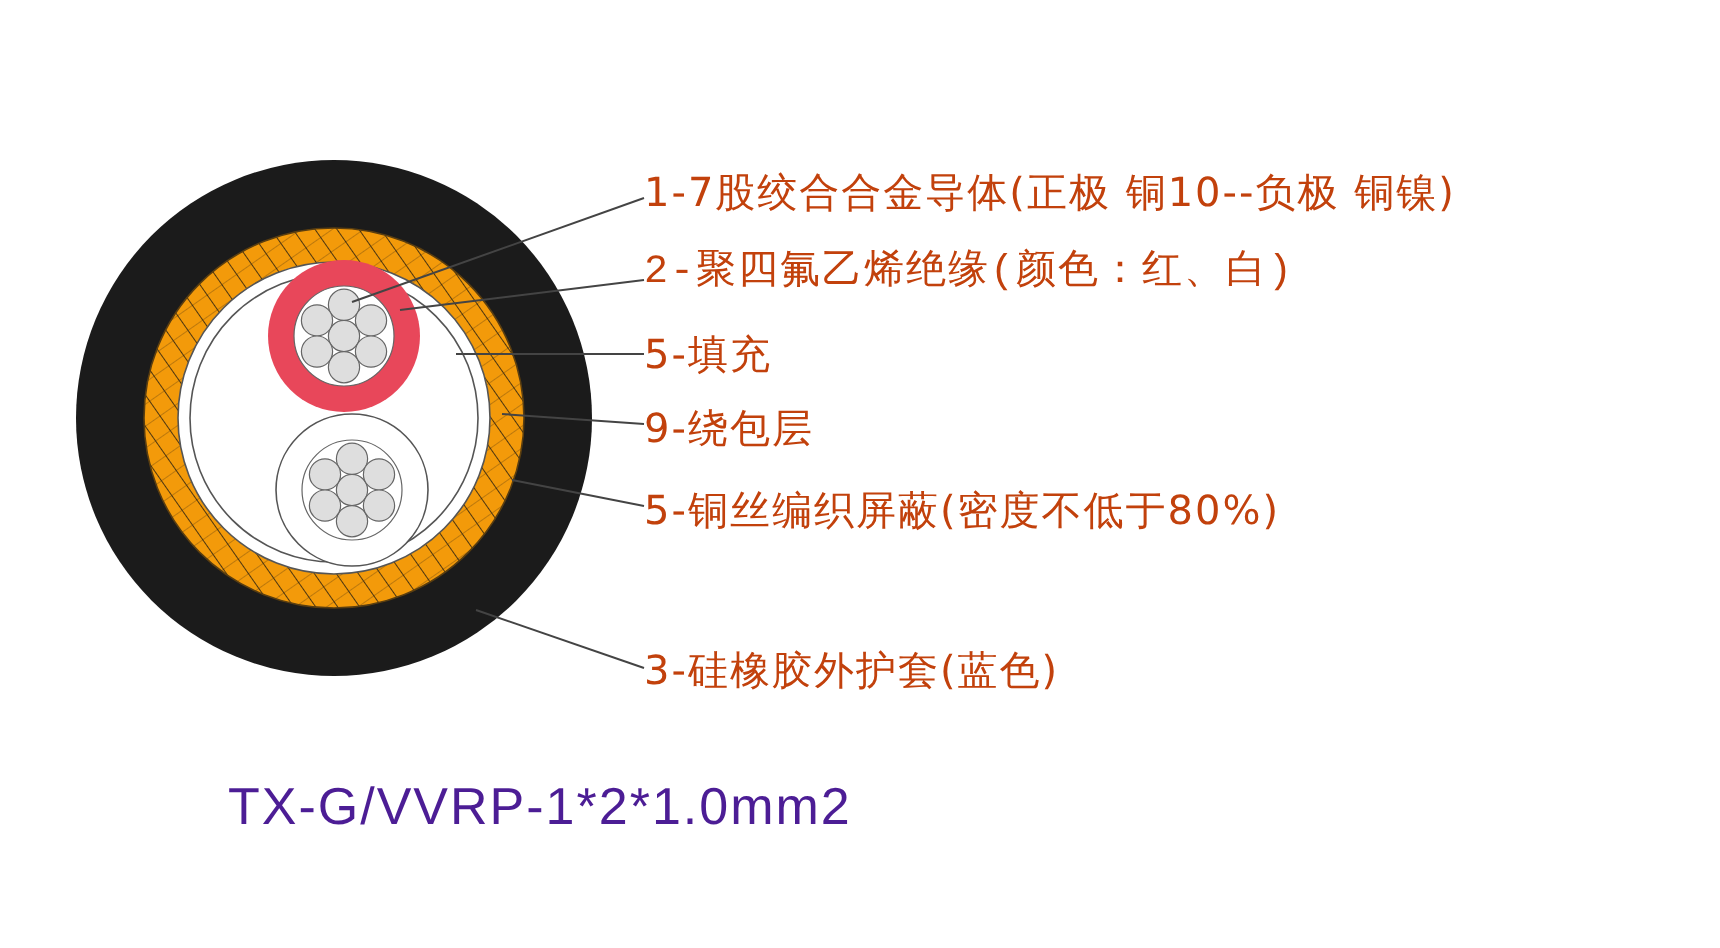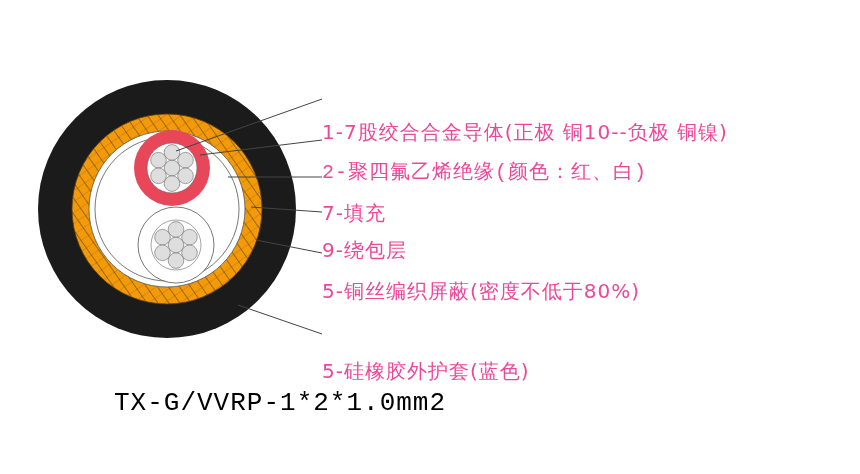--- a/index.html
+++ b/index.html
@@ -3,32 +3,31 @@
   <meta charset="utf-8">
   <style>
     html, body { margin: 0; padding: 0; background: #ffffff; }
     body { width: 860px; height: 474px; position: relative; overflow: hidden; font-family: "DejaVu Sans", "Liberation Sans", sans-serif; }
     #diagram { position: absolute; left: 0; top: 0; width: 860px; height: 474px; }
     .label {
       position: absolute;
       left: 322px;
       font-size: 20px;
       line-height: 24px;
-      color: #ec4899;
+      color: #c2410c;
       white-space: nowrap;
       letter-spacing: 1px;
-      margin-top: 36px;
     }
     .model {
       position: absolute;
       left: 114px;
       top: 388px;
-      font-family: Liberation Mono, monospace;
+      font-family: Liberation Sans, sans-serif;
       font-size: 26px;
-      color: #000000;
+      color: #4c1d95;
       letter-spacing: 1px;
       white-space: nowrap;
     }
   </style>
 </head>
 <body>
 
 <svg id="diagram" width="860" height="474" viewBox="0 0 860 474" xmlns="http://www.w3.org/2000/svg">
   <defs>
     <pattern id="braidHatch" patternUnits="userSpaceOnUse" width="9" height="9" patternTransform="rotate(-35)">
@@ -79,18 +78,18 @@
     <line x1="200" y1="155" x2="322" y2="140"></line>
     <line x1="228" y1="177" x2="322" y2="177"></line>
     <line x1="251" y1="207" x2="322" y2="212"></line>
     <line x1="256" y1="240" x2="322" y2="253"></line>
     <line x1="238" y1="305" x2="322" y2="334"></line>
   </g>
 </svg>
 
 <div class="label" style="top:84px;">1-7股绞合合金导体(正极 铜10--负极 铜镍)</div>
 <div class="label" style="top:125px;font-family:Liberation Mono, monospace;">2-聚四氟乙烯绝缘(颜色：红、白)</div>
-<div class="label" style="top:165px;">7-填充</div>
+<div class="label" style="top:165px;">5-填充</div>
 <div class="label" style="top:202px;">9-绕包层</div>
 <div class="label" style="top:243px;text-align:center;">5-铜丝编织屏蔽(密度不低于80%)</div>
-<div class="label" style="top:323px;">5-硅橡胶外护套(蓝色)</div>
+<div class="label" style="top:323px;">3-硅橡胶外护套(蓝色)</div>
 
 <div class="model">TX-G/VVRP-1*2*1.0mm2</div>
 
 </body></html>

